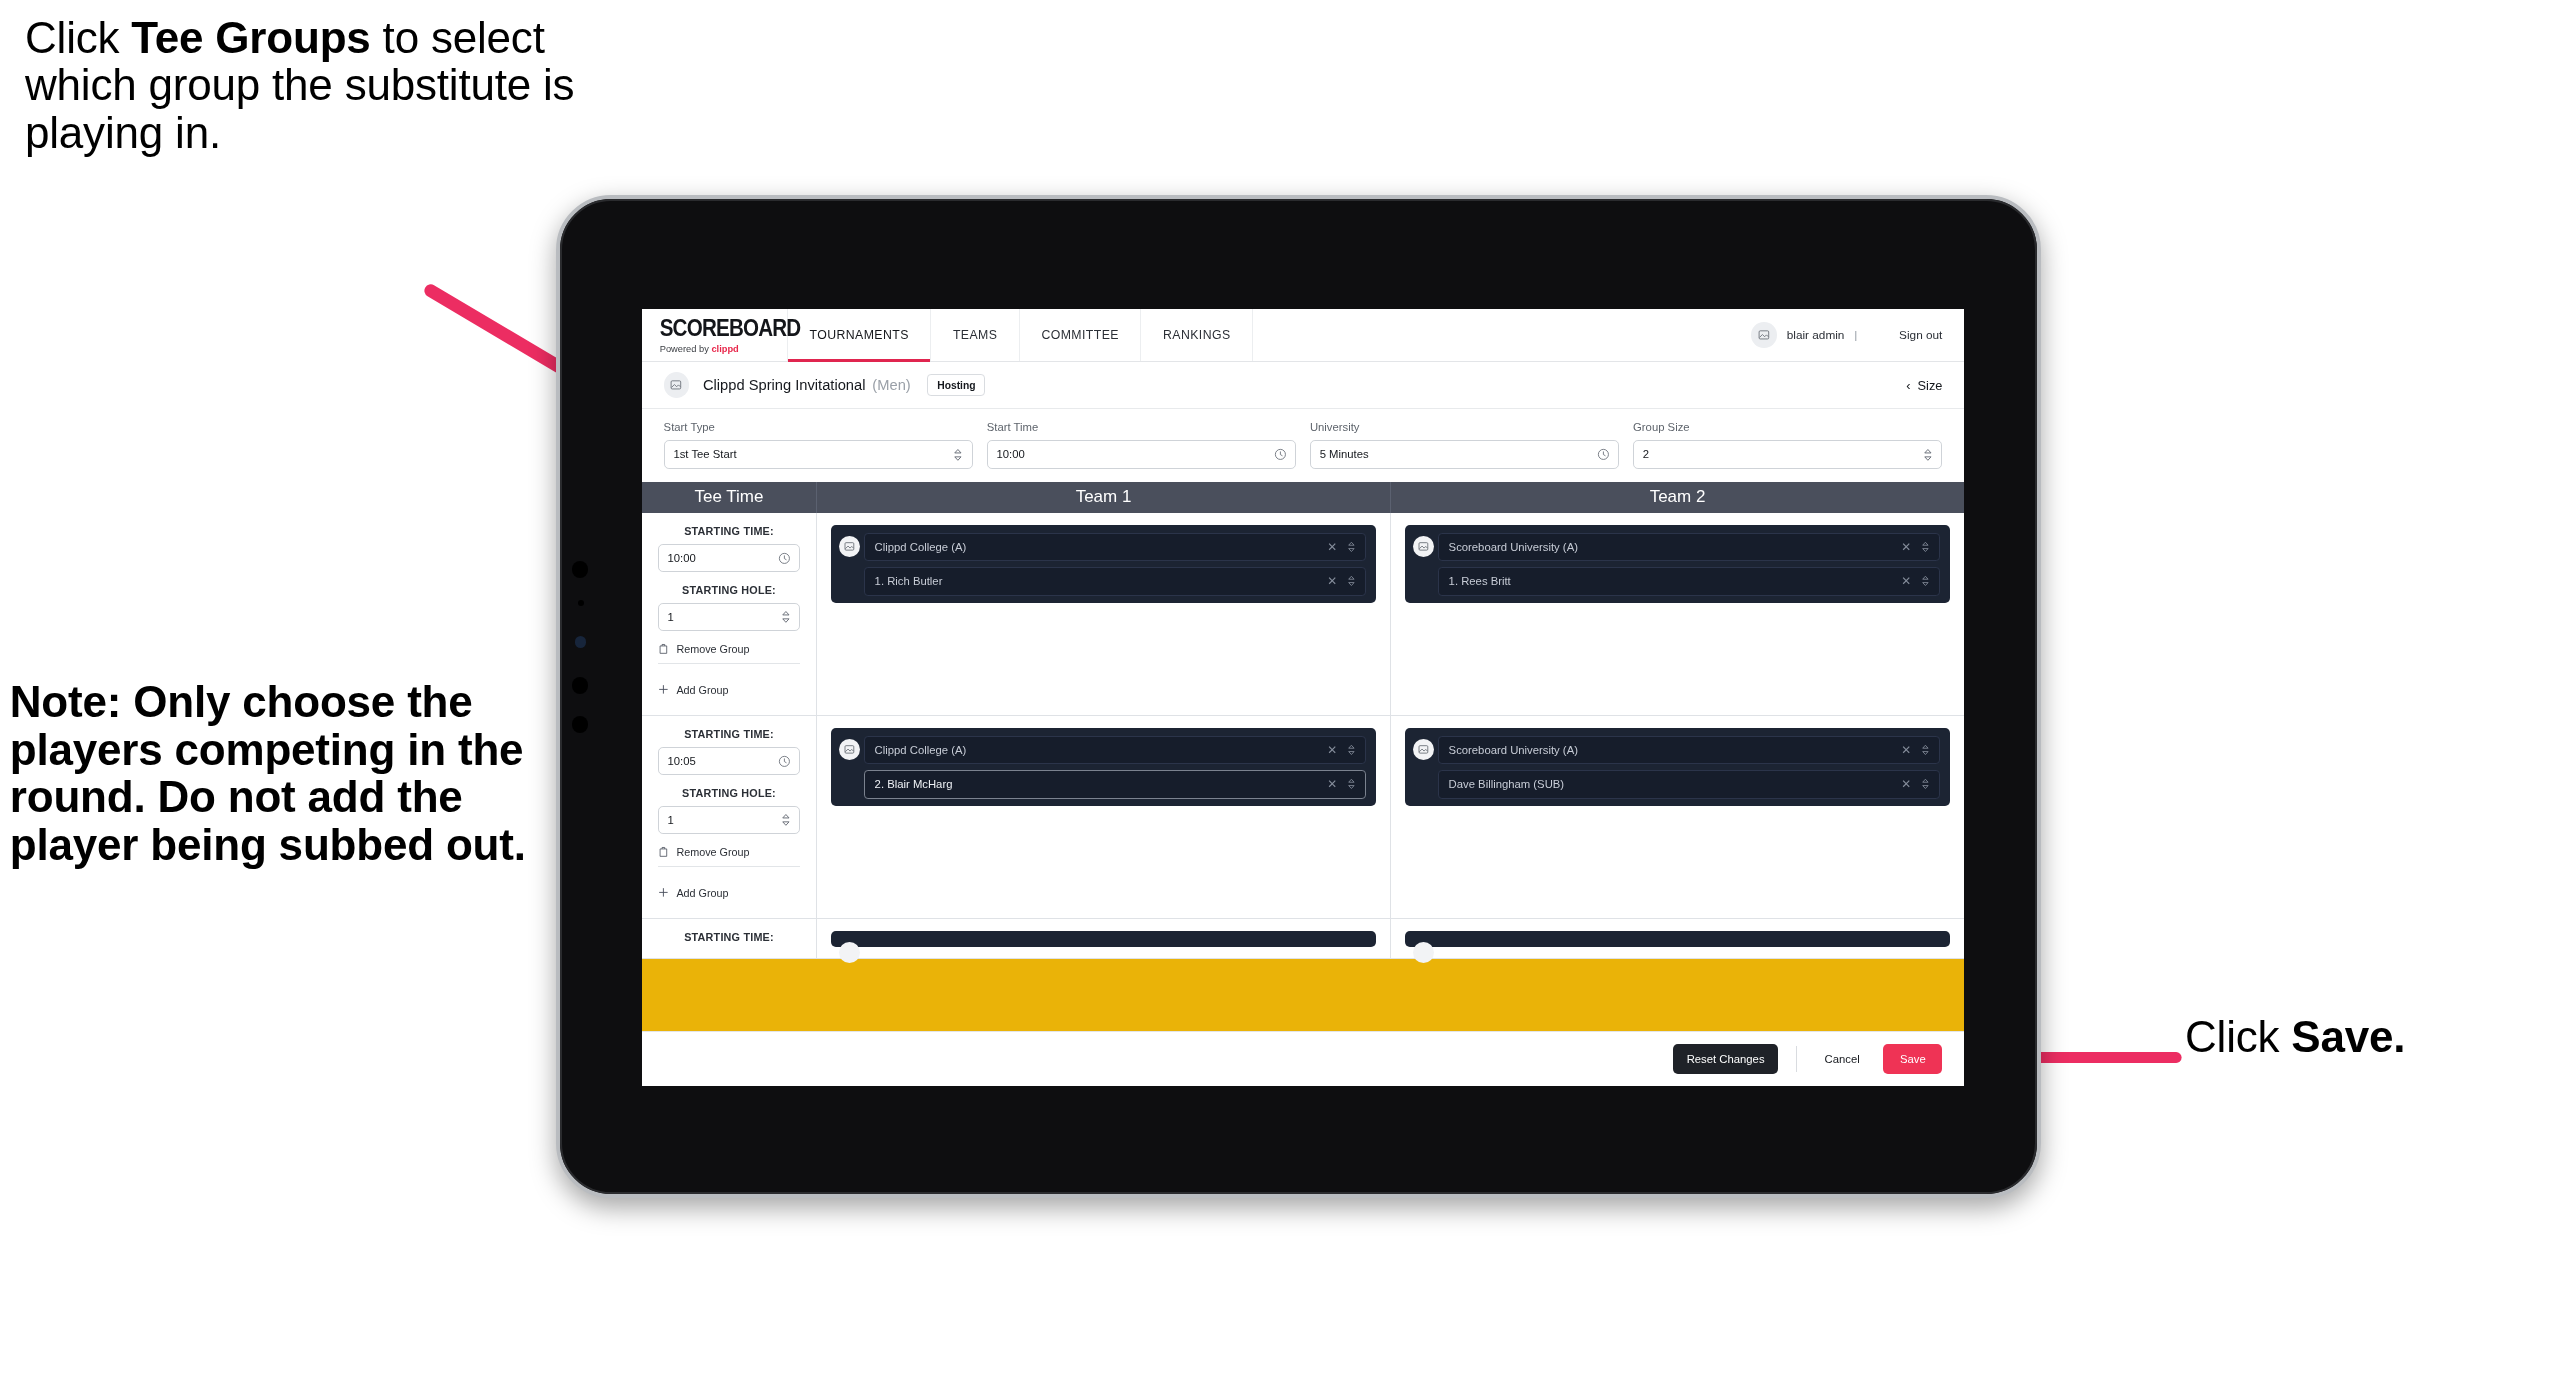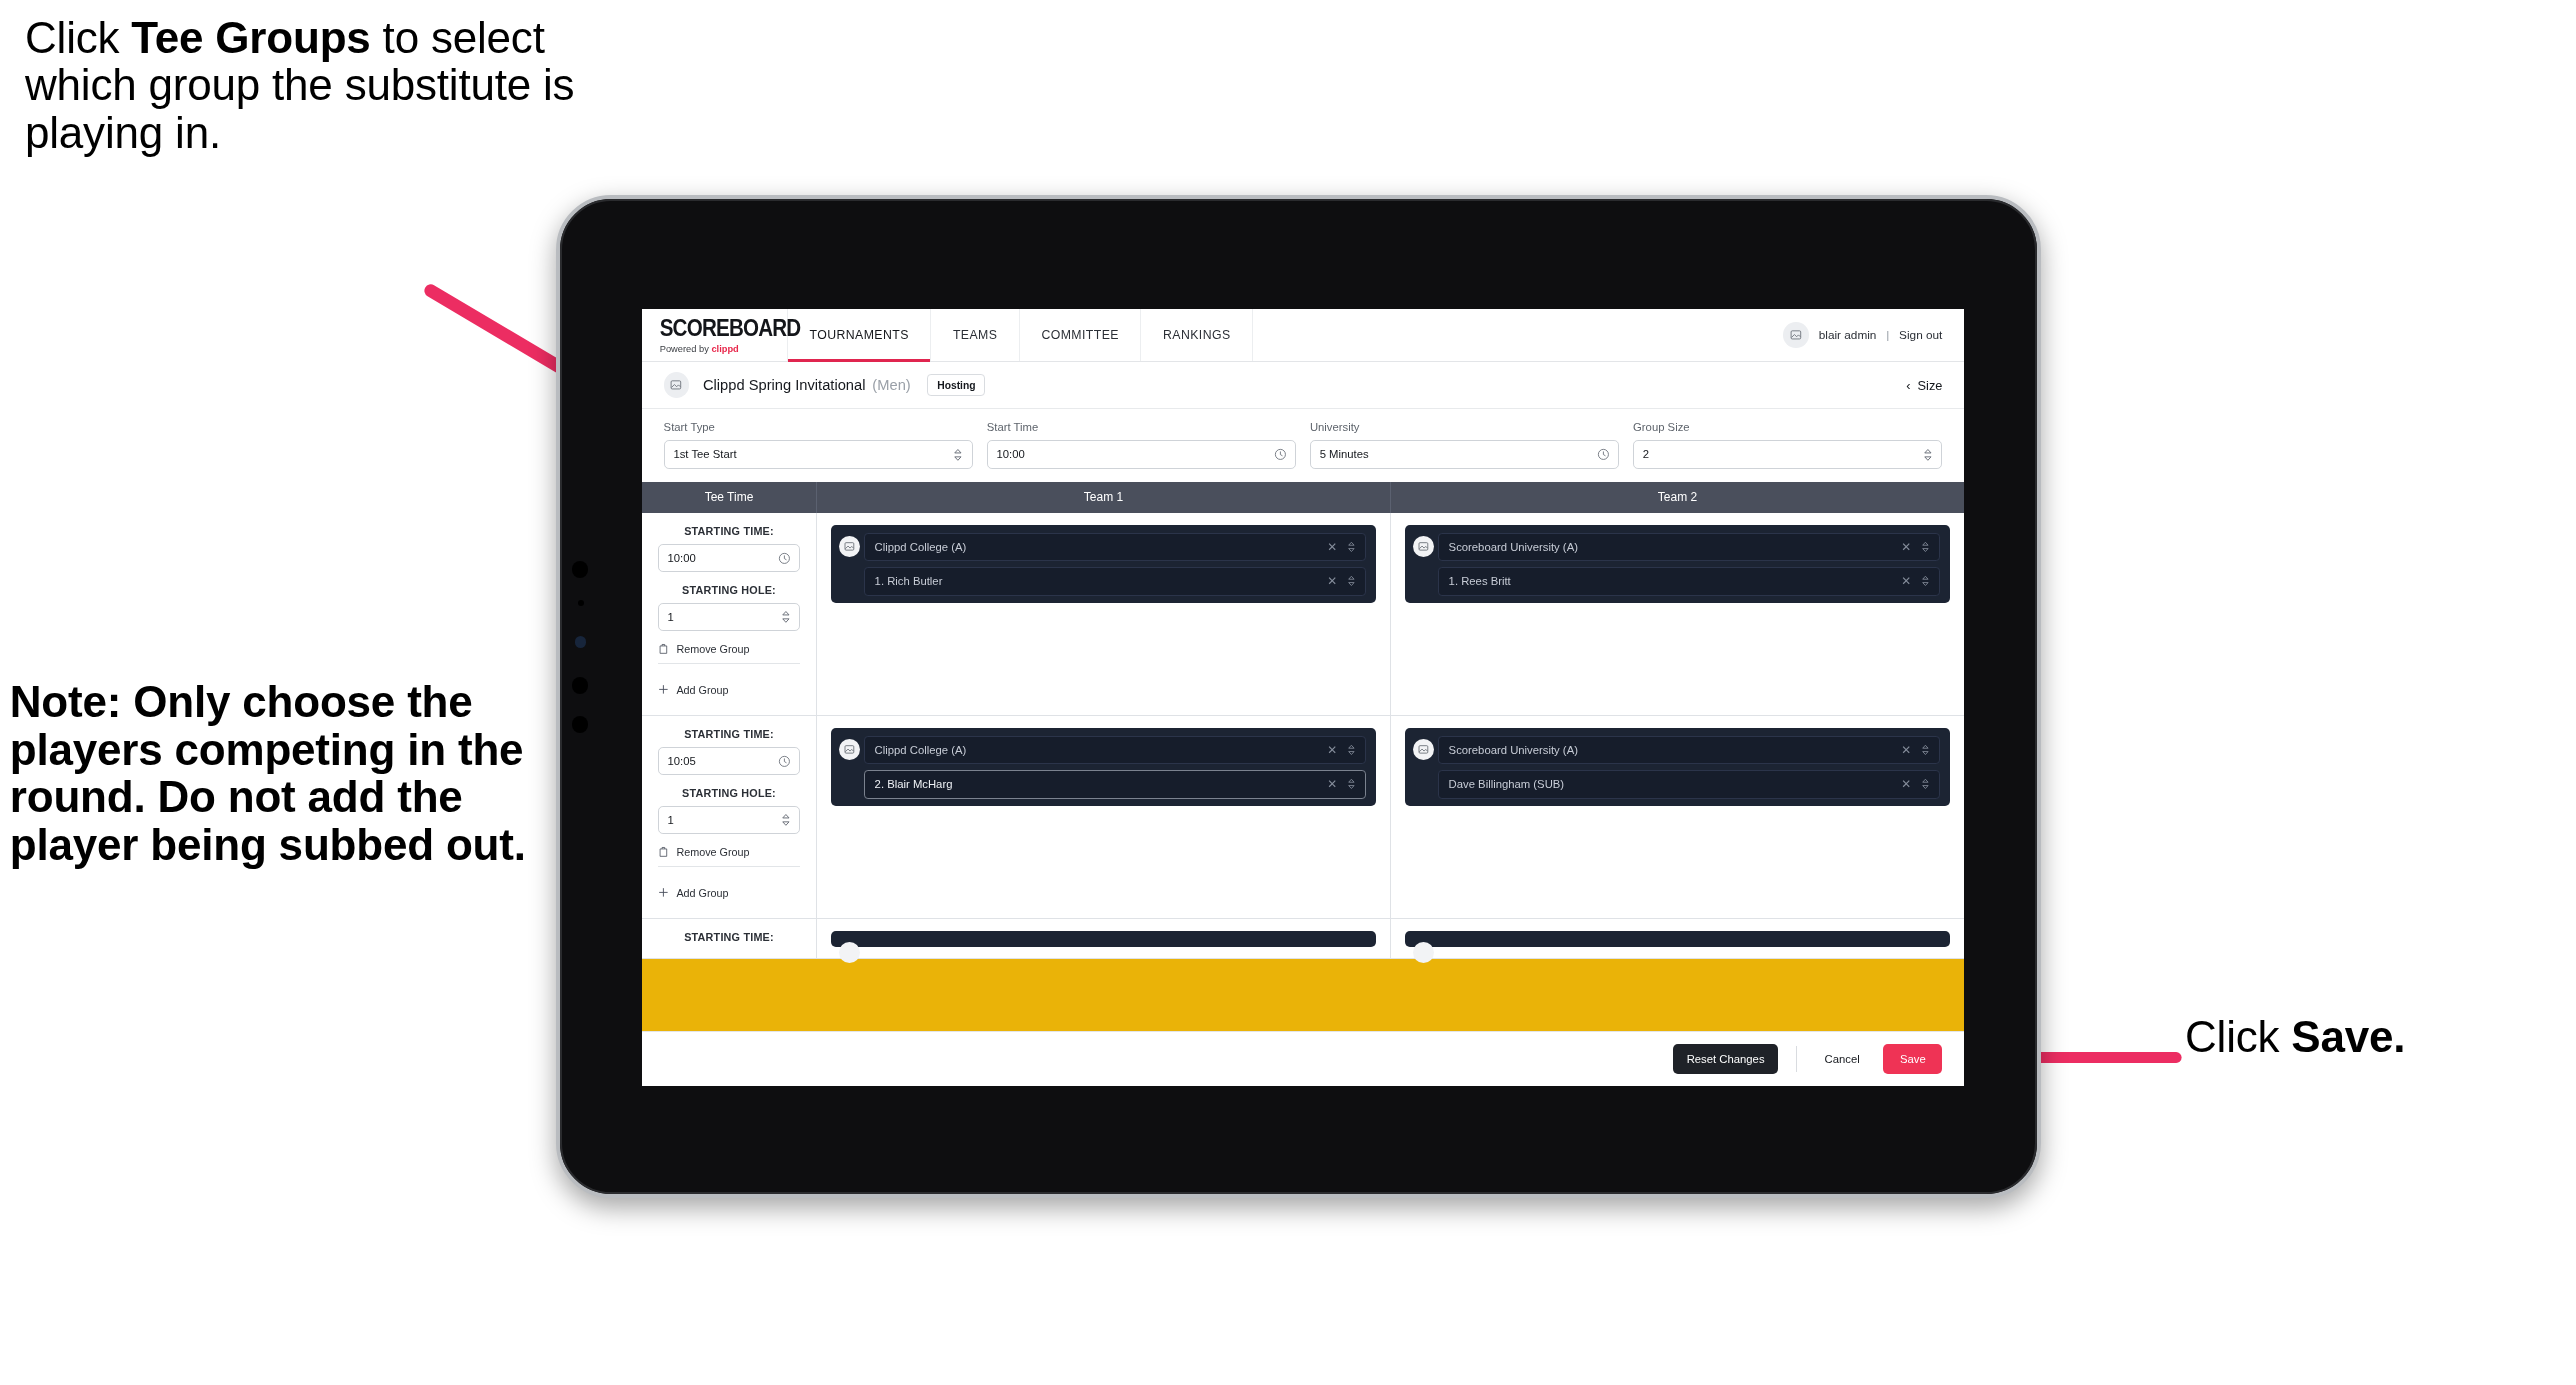--- a/index.html
+++ b/index.html
@@ -106,21 +106,21 @@
   .navright {
     display: flex; align-items: center; gap: 9.8px;
     padding-right: 21.6px; font-size: 11.8px; color: #2b2f36;
   }
   .avatar-circle {
     width: 25.6px; height: 25.6px; border-radius: 50%;
     background: #eceef1; display: flex; align-items: center; justify-content: center;
     color: #6b7078; font-size: 11.8px;
   }
   .navright .sep { color: #9aa0a8; }
-  .navright .lnk { cursor: pointer; }
+  .navright .lnk { cursor: pointer; margin-left: 32px; }
 
   
   .tbar {
     height: 47px; min-height: 47px;
     display: flex; align-items: center;
     padding: 0 21.6px; border-bottom: 1px solid #e8eaec; background:#fff;
   }
   .tbar-icon {
     width: 25.6px; height: 25.6px; border-radius: 50%;
     background: #eceef1; display:flex; align-items:center; justify-content:center;
@@ -155,21 +155,21 @@
   .field-ctl .val { flex: 1; }
   .field-ctl .ic { color: #6a7079; font-size: 11.8px; display:flex; }
 
   
   .tbl-head {
     display: flex; background: #4a4f5c; color: #fff;
     height: 31px; min-height: 31px; align-items: stretch;
   }
   .th {
     display: flex; align-items: center; justify-content: center;
-    font-size: 12px; border-right: 1px solid #5b6170; text-align: right;
+    font-size: 17px; border-right: 1px solid #5b6170; text-align: right;
   }
   .th.tee  { width: 175px; min-width: 175px; }
   .th.t1   { flex: 1; }
   .th.t2   { flex: 1; border-right: none; }
 
   .tbl-body { flex: 1; overflow: hidden; background: #eab308; position: relative; }
   .grow {
     display: flex; border-bottom: 1px solid #dfe2e6; min-height: 203px;
   }
   .grow.partial { min-height: 39px; }

